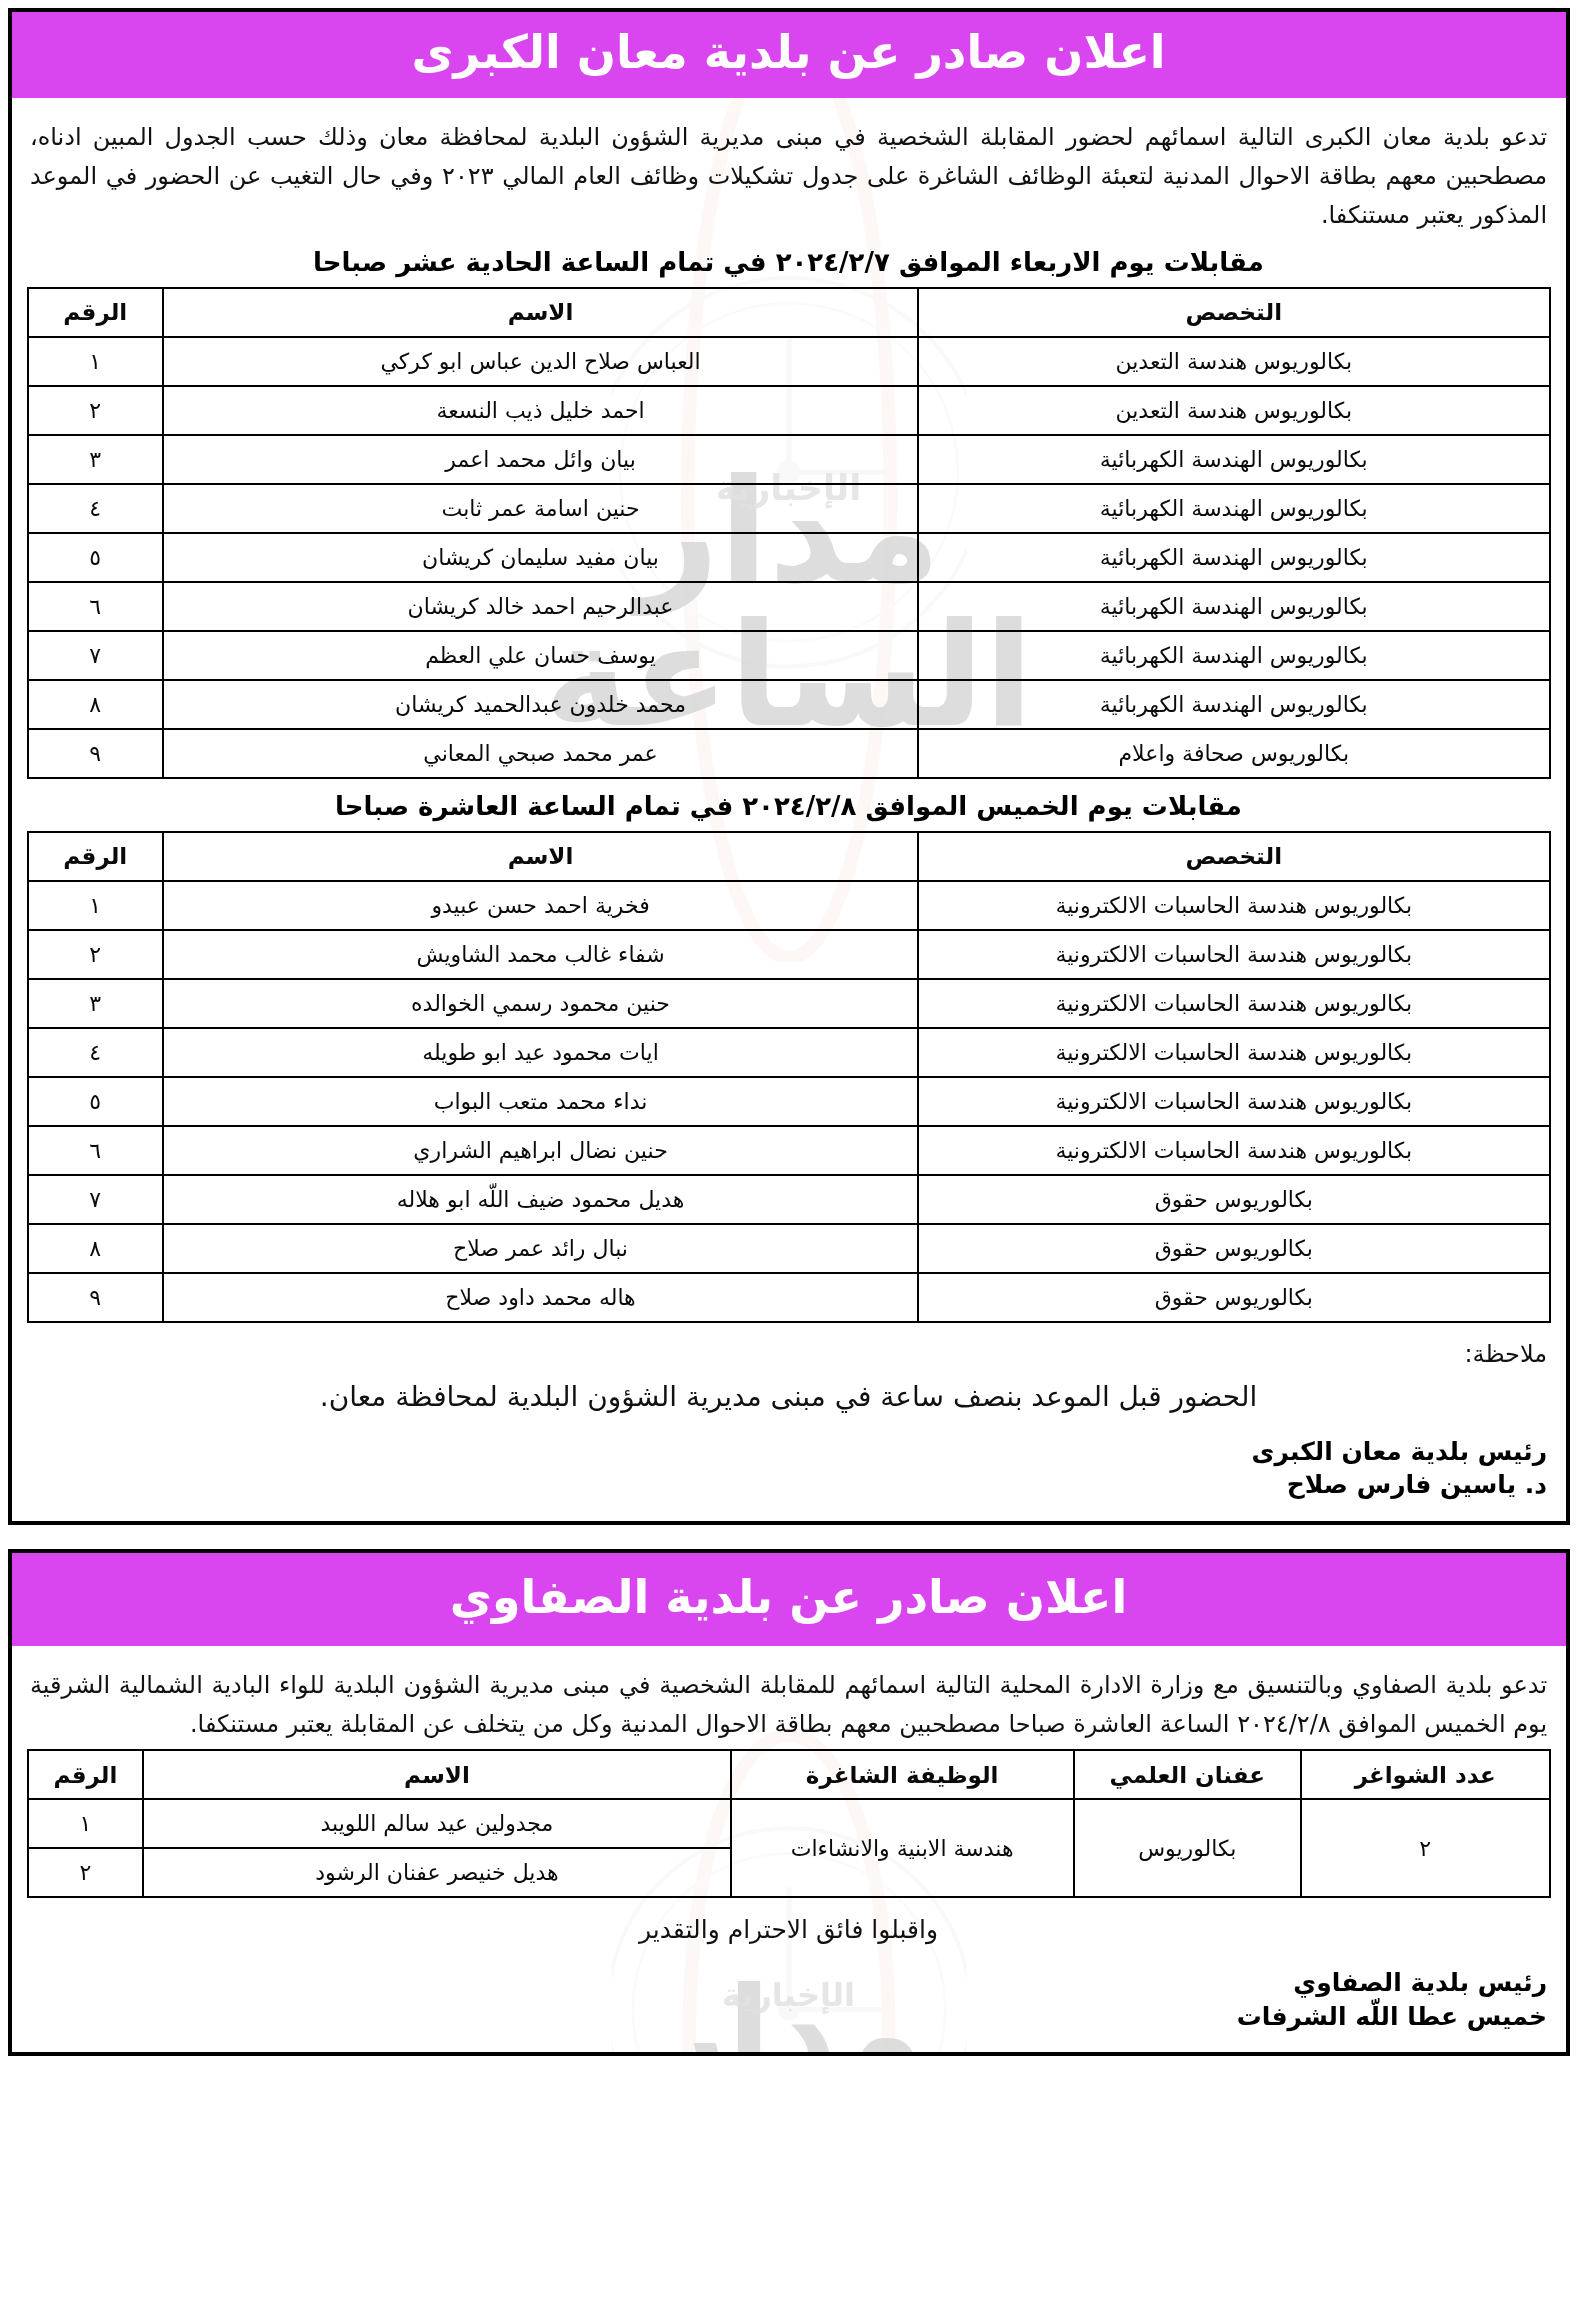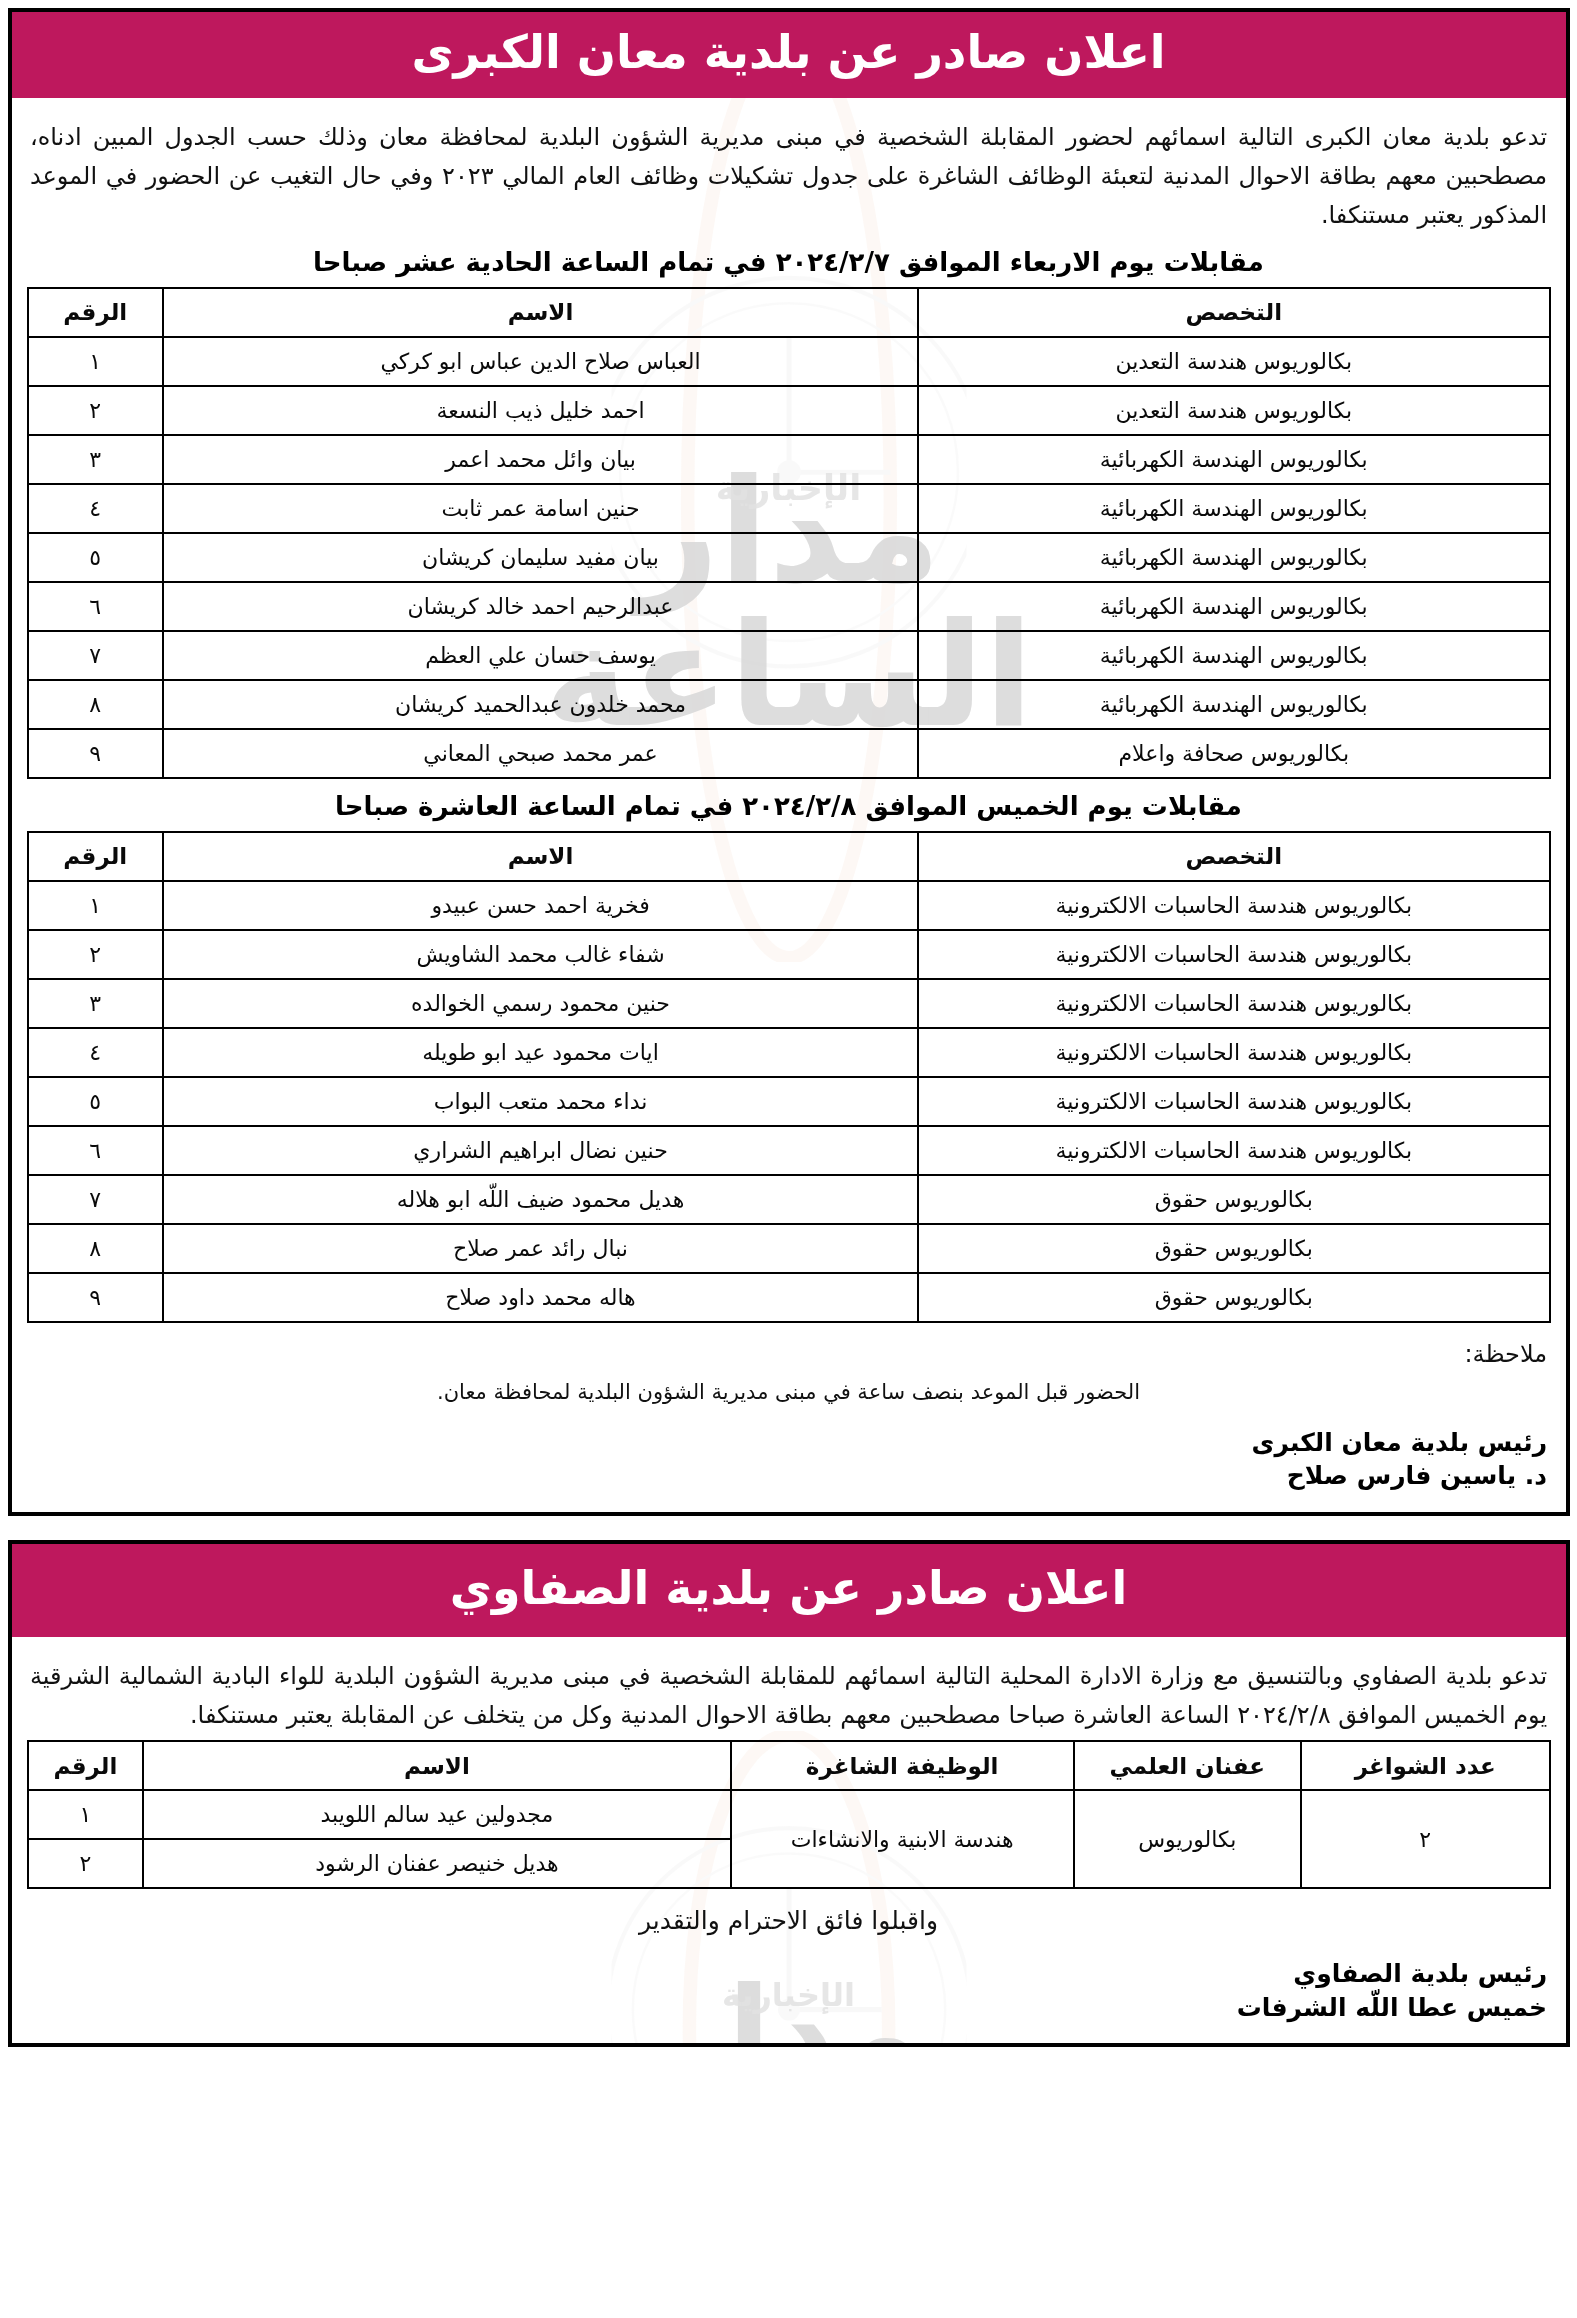--- a/index.html
+++ b/index.html
@@ -51,21 +51,21 @@
     position: relative;
     z-index: 1;
     border: 4.2px solid #000;
     background: transparent;
     margin: 0 auto;
   }
   .ann-1 { width: 1562px; margin: 7.6px auto 0; }
   .ann-2 { width: 1562px; margin: 12px auto 10px; }
 
   .ann-header {
-    background: #be185d;
+    background: #d946ef;
     color: #ffffff;
     text-align: center;
     font-weight: bold;
     letter-spacing: 0px;
     position: relative;
     z-index: 2;
   }
   .ann-1 .ann-header { font-size: 46px; padding: 13.5px 0 18.6px; }
   .ann-2 .ann-header { font-size: 46px; padding: 17px 0 22px; }
 
@@ -126,21 +126,21 @@
   .t5 col.c-vac   { width: 245px; }
 
   .note-label {
     margin: 17px 3.4px 0;
     font-size: 24px;
     font-weight: 500;
     color: #111;
   }
   .note-text {
     margin: 12px 3.4px 0;
-    font-size: 21px;
+    font-size: 28px;
     text-align: center;
     color: #111;
   }
   .closing {
     margin: 17px 0 5px;
     font-size: 25px;
     text-align: center;
     color: #111;
   }
   .signature {

